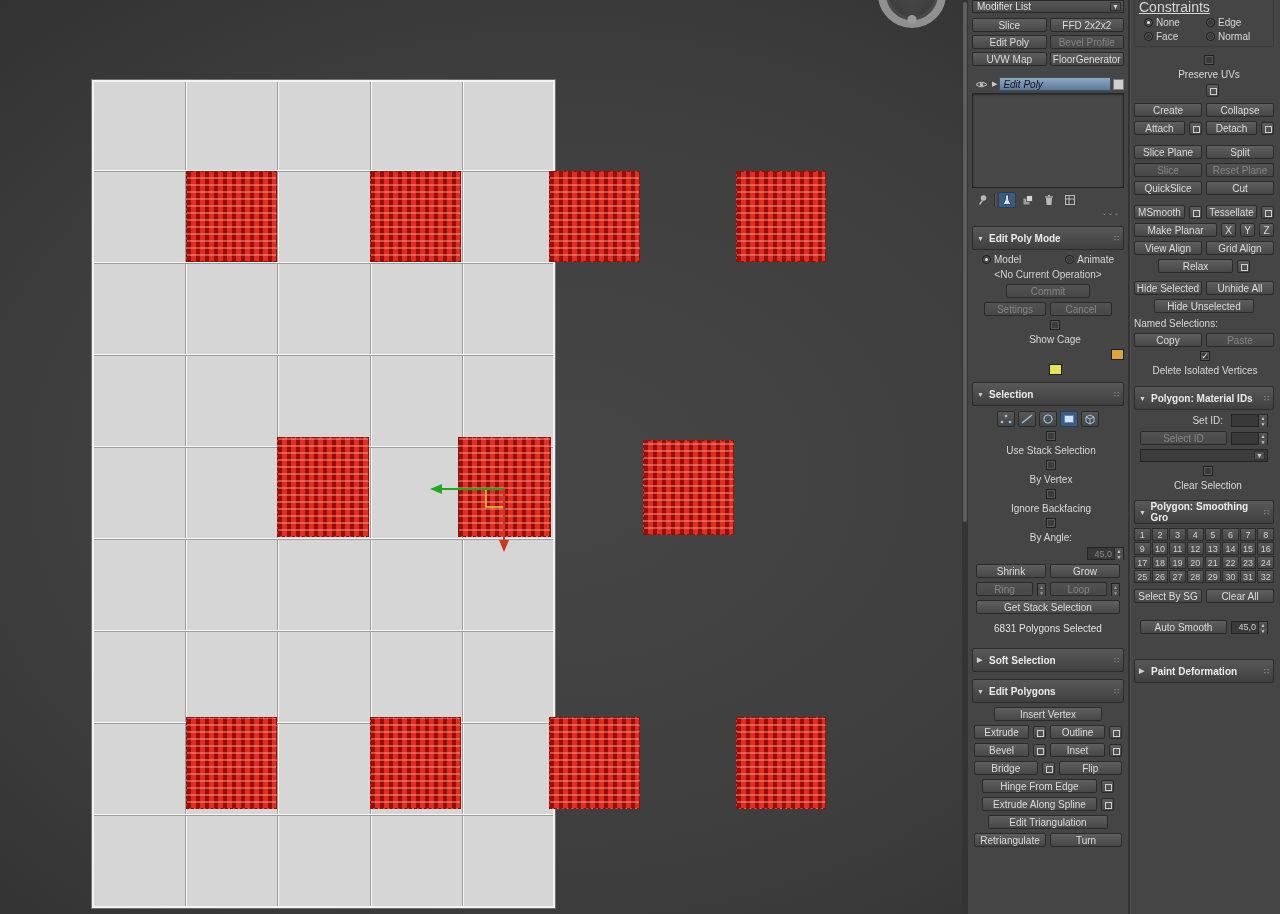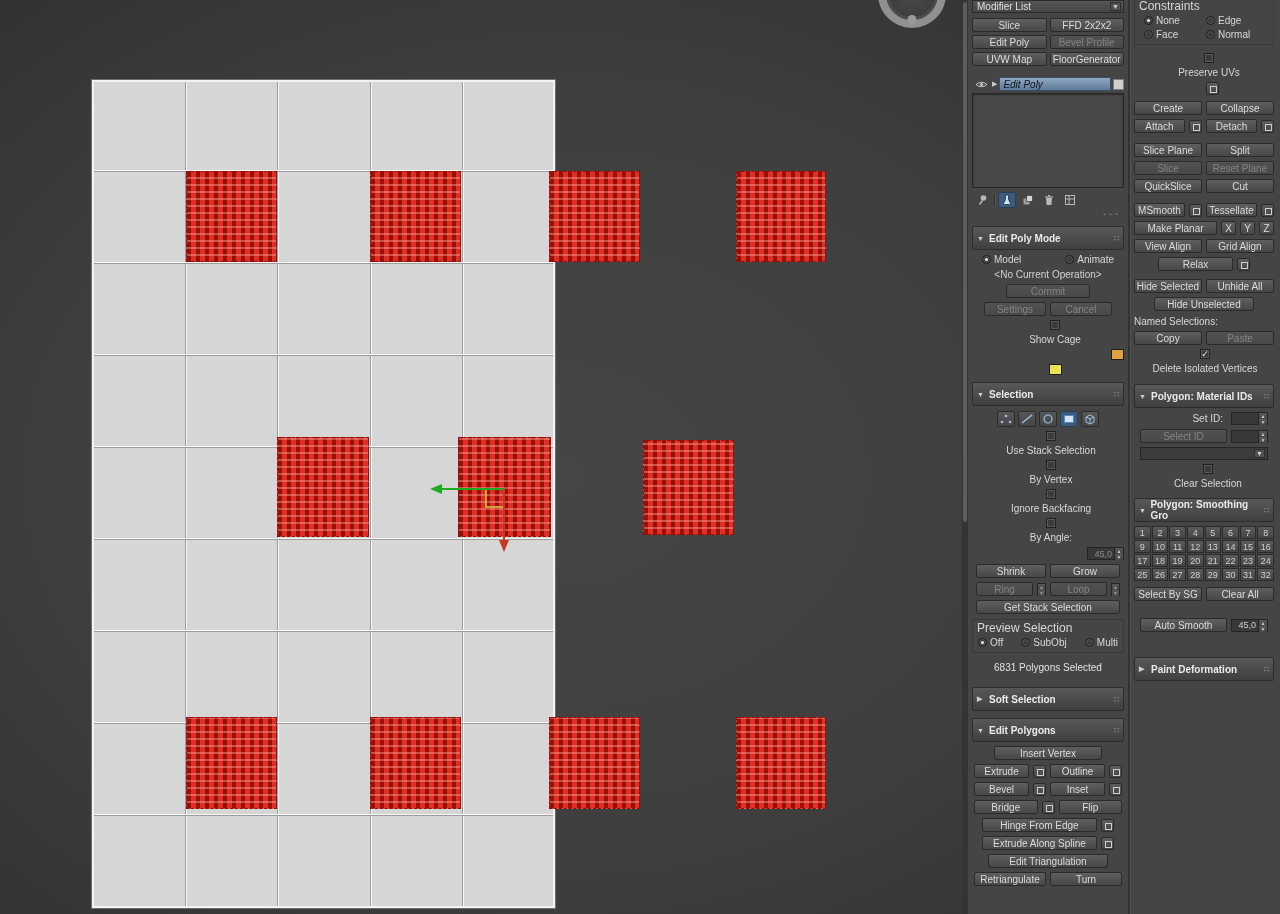--- a/index.html
+++ b/index.html
@@ -76,21 +76,21 @@
     display:flex; align-items:center; justify-content:flex-end; padding-right:2px; font-size:9px; }
   .spin.dis .val { color:#8a8a8a; }
   .arrows { width:9px; display:flex; flex-direction:column; border:1px solid #242424; border-left:none; }
   .arrows span { flex:1; background:linear-gradient(#585858,#464646); font-size:5px; line-height:6px;
     text-align:center; color:#c9c9c9; }
   .arrbox { width:9px; height:13px; display:flex; flex-direction:column; border:1px solid #242424; flex:none; }
   .arrbox span { flex:1; background:linear-gradient(#585858,#464646); font-size:5px; line-height:6px;
     text-align:center; color:#9a9a9a; }
 
   .group { border:1px solid #3a3a3a; border-radius:2px; margin-top:5px; padding:1px 3px 4px; }
-  .gtitle { font-size:12px; color:#d8d8d8; margin-left:1px; }
+  .gtitle { font-size:14px; color:#d8d8d8; margin-left:1px;text-decoration:underline; }
 
   
   .ddl { height:13px; display:flex; align-items:center; background:linear-gradient(#575757,#454545);
     border:1px solid #2a2a2a; padding:0 2px 0 4px; color:#e0e0e0; }
   .ddl .dda { margin-left:auto; font-size:7px; color:#cfcfcf; background:#505050; border:1px solid #2e2e2e;
     width:11px; text-align:center; }
   .modgrid { display:grid; grid-template-columns:1fr 1fr; gap:3px; margin-top:5px; }
   .modgrid .btn { width:100%; }
   .stackrow { display:flex; align-items:center; gap:2px; margin-top:11px; height:14px; }
   .stackrow .name { flex:1; height:14px; display:flex; align-items:center; padding:0 3px;
@@ -324,37 +324,20 @@
             <span>▼</span>
           </span>
         <div class="btn dis">Loop</div>
         <span class="arrbox">
             <span>▲</span>
             <span>▼</span>
           </span>
       </div>
       <div class="row" style="padding:0 4px;">
         <div class="btn">Get Stack Selection</div>
-      </div>
-      <div class="group">
-        <div class="gtitle">Preview Selection</div>
-        <div class="row" style="margin-top:2px; justify-content:space-between; padding:0 2px;">
-          <span class="ropt">
-            <span class="radio on"></span>
-            <span class="lbl">Off</span>
-          </span>
-          <span class="ropt">
-            <span class="radio"></span>
-            <span class="lbl">SubObj</span>
-          </span>
-          <span class="ropt">
-            <span class="radio"></span>
-            <span class="lbl">Multi</span>
-          </span>
-        </div>
       </div>
       <div class="status">6831 Polygons Selected</div>
 
       <div class="roll" style="margin-top:14px;">
         <span class="arr">▶</span>
         <span>Soft Selection</span>
       </div>
 
       <div class="roll">
         <span class="arr">▼</span>

